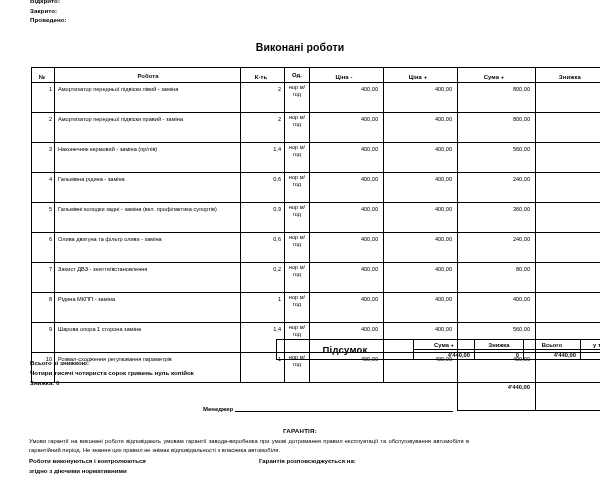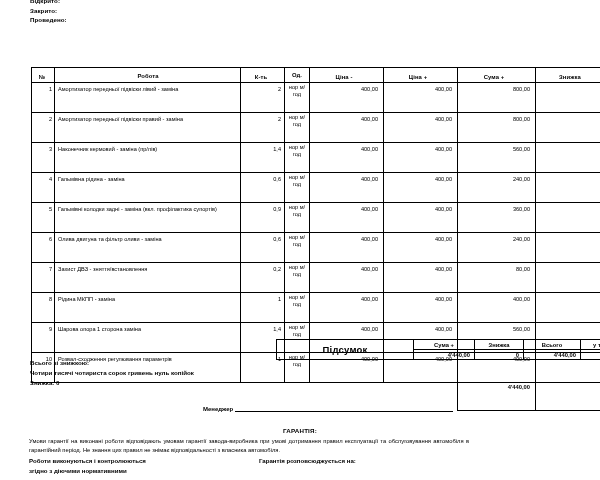--- a/index.html
+++ b/index.html
@@ -215,20 +215,21 @@
 <body>
 
 <div class="page">
 
   <div class="meta-block">
     <div class="meta-line">Відкрито:</div>
     <div class="meta-line">Закрито:</div>
     <div class="meta-line">Проведено:</div>
   </div>
 
+  <div class="doc-title">Виконані роботи</div>
 
   <table class="works-table">
     <thead>
       <tr>
         <th class="c-num">№</th>
         <th class="c-work">Робота</th>
         <th class="c-qty">К-ть</th>
         <th class="c-unit">Од.</th>
         <th class="c-price-minus">Ціна -</th>
         <th class="c-price-plus">Ціна +</th>

